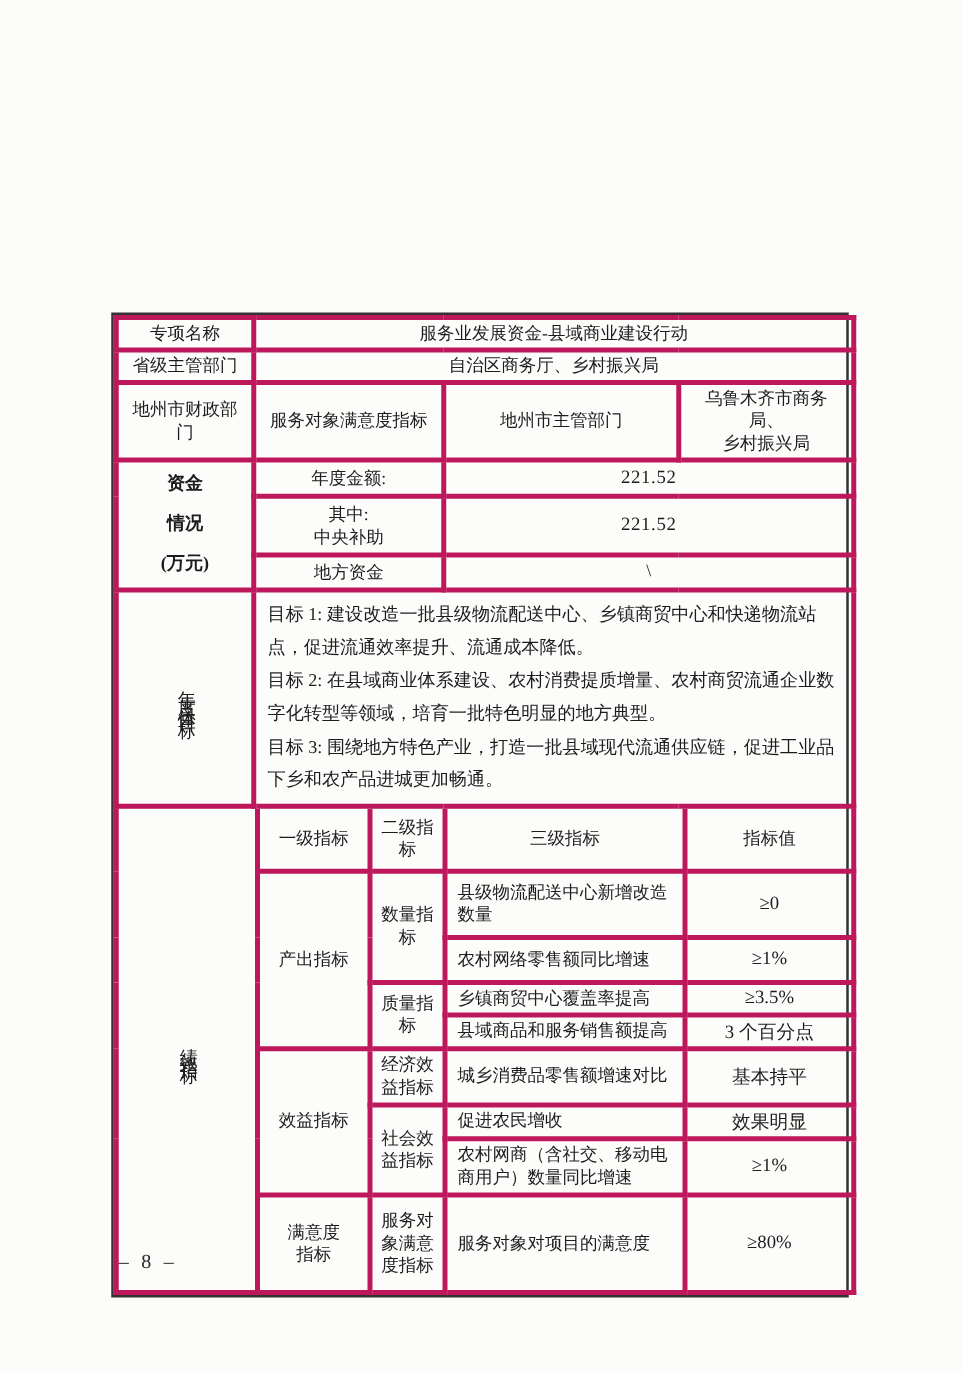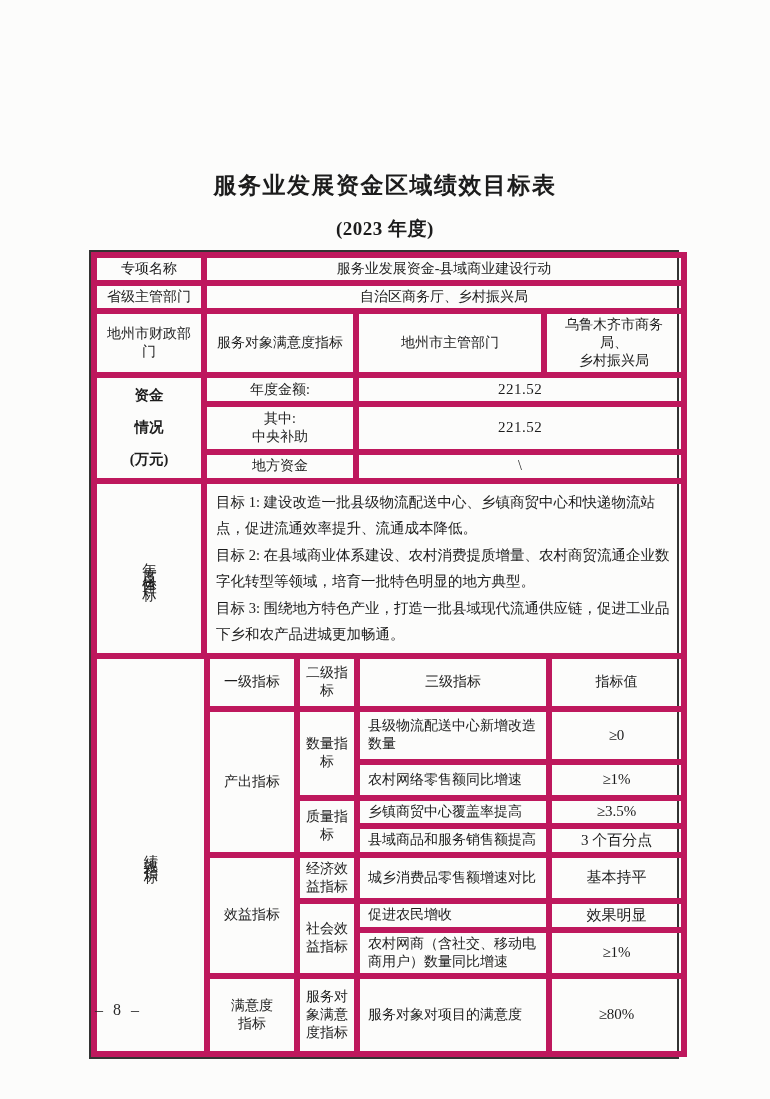--- a/index.html
+++ b/index.html
@@ -22,21 +22,21 @@
     text-align: center; font-size: 19px; font-weight: 700; letter-spacing: 0.5px;
   }
 
   .table-wrap {
     position: absolute; left: 89px; top: 250px; width: 590px;
     border: 2px solid #333;
     box-sizing: border-box;
   }
   table { border-collapse: collapse; table-layout: fixed; width: 590px; }
   td {
-    border: 6px solid #be185d;
+    border: 4px solid #be185d;
     padding: 2px 6px;
     font-size: 14px;
     text-align: center;
     vertical-align: middle;
     overflow: hidden;
     box-sizing: border-box;
   }
   .tbl-lower tr:first-child td { border-top: none; }
 
   .pre { white-space: pre-line; }
@@ -71,22 +71,20 @@
   .page-number {
     position: absolute; left: 95px; top: 1001px;
     font-size: 16px; letter-spacing: 3px; color: #2a2a2a;
   }
 </style>
 </head>
 <body>
 
 <div class="page">
 
-  <div class="doc-title">服务业发展资金区域绩效目标表</div>
-  <div class="doc-subtitle">(2023 年度)</div>
 
   <div class="table-wrap">
 
     <table class="tbl-upper">
       <colgroup>
         <col style="width:110px">
           <col style="width:152px">
           <col style="width:188px">
           <col style="width:140px">
       </colgroup>

